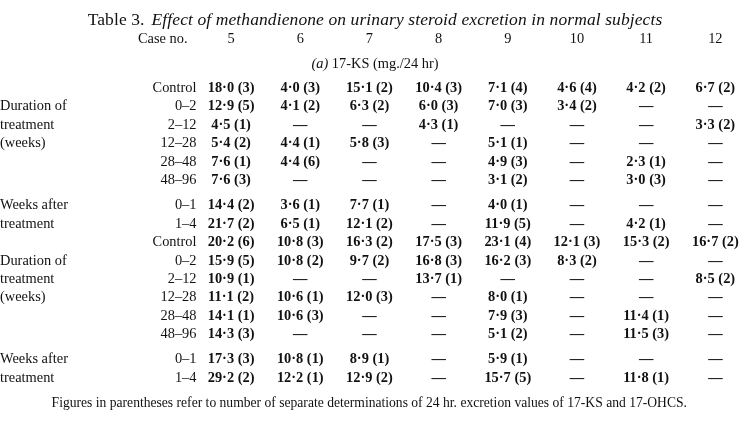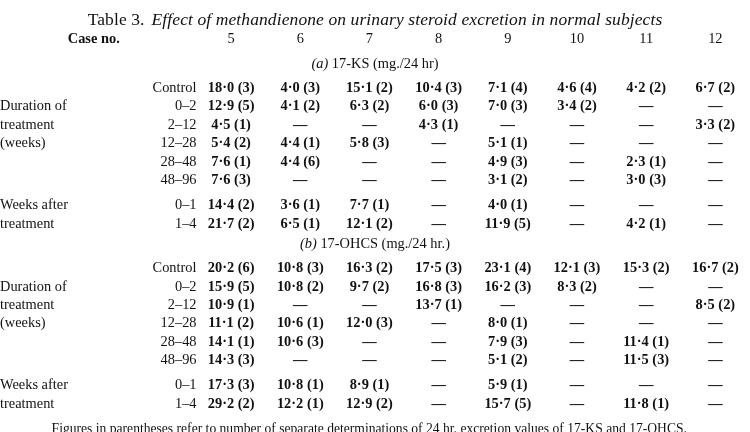--- a/index.html
+++ b/index.html
@@ -75,24 +75,23 @@
     font-weight: bold;
     padding-right: 2px;
   }
 
   tr.hdr td {
     text-align: center;
     font-weight: normal;
     padding-bottom: 3px;
   }
   tr.hdr td.caseno {
-    text-align: center;
+    text-align: right;
     padding-right: 9px;
     white-space: nowrap;
-    font-weight: bold;
   }
 
   tr.row td { height: 18.4px; }
   tr.hdr td { height: 20px; }
 
   tr.sect td {
     text-align: center;
     height: 22px;
     padding-top: 2px;
     padding-bottom: 2px;
@@ -246,23 +245,20 @@
           <td class="sub">1–4</td>
           <td class="data">21·7 (2)</td>
           <td class="data">6·5 (1)</td>
           <td class="data">12·1 (2)</td>
           <td class="dash">—</td>
           <td class="data">11·9 (5)</td>
           <td class="dash">—</td>
           <td class="data">4·2 (1)</td>
           <td class="dash">—</td>
         </tr>
-        <tr class="sect">
-          <td colspan="10"><span class="sect-inner"><span class="sect-letter">(b)</span><span class="sect-text"> 17-OHCS (mg./24 hr.)</span></span></td>
-        </tr>
         <tr class="row">
           <td class="grp"></td>
           <td class="sub">Control</td>
           <td class="data">20·2 (6)</td>
           <td class="data">10·8 (3)</td>
           <td class="data">16·3 (2)</td>
           <td class="data">17·5 (3)</td>
           <td class="data">23·1 (4)</td>
           <td class="data">12·1 (3)</td>
           <td class="data">15·3 (2)</td>

